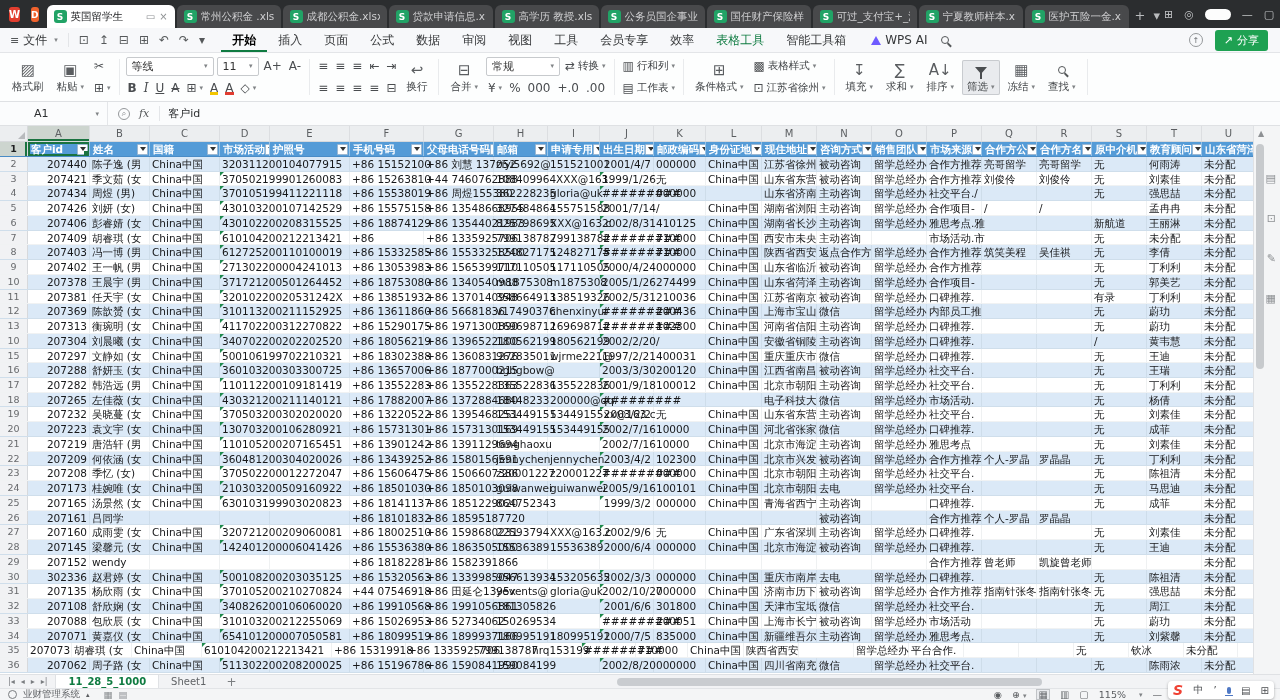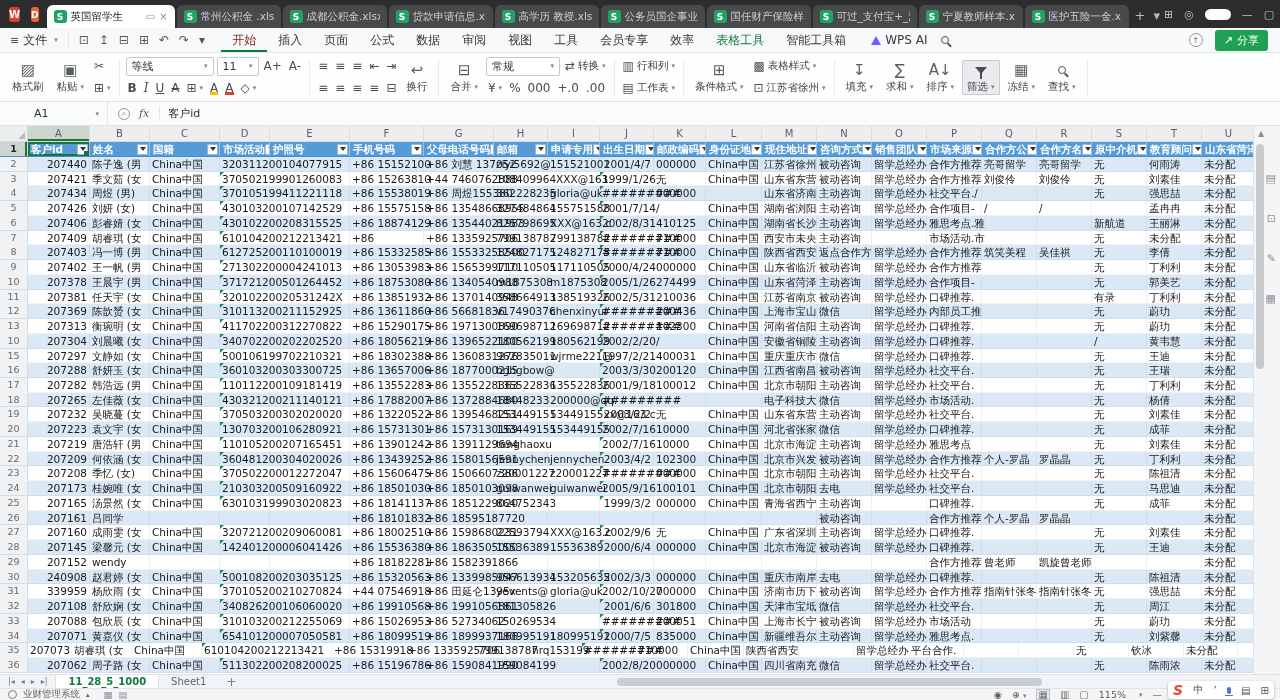--- a/index.html
+++ b/index.html
@@ -17,21 +17,21 @@
   .tbbtn{color:#b9bbbd;font-size:13px;margin:0 4px 5px 4px}
   #winctl{margin-left:auto;display:flex;align-items:center;height:28px;gap:11px;padding-right:12px;color:#c3c5c7;font-size:11px}
   .pill{width:26px;height:11px;background:#fdfdfd;border-radius:6px}
   
   #menubar{position:absolute;top:28px;left:0;right:0;height:25px;background:#f7f8fa;border-bottom:1px solid #e3e5e8;display:flex;align-items:center;font-size:12px;color:#36383a}
   #filebtn{display:flex;align-items:center;gap:4px;padding:0 10px 0 10px;height:100%}
   .hamb{font-size:11px;color:#55585a}
   #quick{display:flex;align-items:center;gap:10px;padding:0 10px;color:#55585a;font-size:12px;border-left:1px solid #e3e5e8}
   #mtabs{display:flex;align-items:stretch;height:100%;margin-left:6px}
   .mtab{padding:0 11px;display:flex;align-items:center}
-  .mtab.act{color:#7f1d1d;font-weight:normal;box-shadow:inset 0 -2px 0 #0f7b41}
+  .mtab.act{color:#000000;font-weight:bold;box-shadow:inset 0 -2px 0 #0f7b41}
   .mtab.accent{color:#0f7b41}
   .ailogo{width:0;height:0;border-left:5px solid transparent;border-right:5px solid transparent;border-bottom:9px solid #6f5bff;margin-right:4px}
   #menuright{margin-left:auto;display:flex;align-items:center;gap:12px;padding-right:12px}
   .mag{width:8px;height:8px;border:1.5px solid #55585a;border-radius:50%;display:inline-block;position:relative}
   .mag::after{content:"";position:absolute;width:5px;height:1.5px;background:#55585a;transform:rotate(45deg);right:-4px;bottom:-2px}
   .circ{width:14px;height:14px;border:1px solid #95989b;border-radius:50%;display:flex;align-items:center;justify-content:center;font-size:8px;color:#6a6d70}
   #sharebtn{background:#1ea152;color:#fff;font-size:11px;border-radius:3px;padding:3px 9px;display:flex;align-items:center;gap:4px}
   
   #ribbon{position:absolute;top:53px;left:0;right:0;height:49px;background:#fdfefe;border-bottom:1px solid #dfe1e4;display:flex;align-items:stretch;padding:2px 4px}
   .rgroup{display:flex;align-items:center;gap:3px;padding:0 3px}
@@ -1226,21 +1226,21 @@
       <div class="cell" style="width: 55px;"></div>
       <div class="cell" style="width: 55px;">合作方推荐</div>
       <div class="cell" style="width: 55px;">曾老师</div>
       <div class="cell" style="width: 55px;">凯旋曾老师</div>
       <div class="cell" style="width: 55px;"></div>
       <div class="cell" style="width: 55px;"></div>
       <div class="cell" style="width: 54px;">未分配</div>
     </div>
     <div class="row even">
       <div class="rnum">30</div>
-      <div class="cell ra" style="width: 62px;">240908</div>
+      <div class="cell ra" style="width: 62px;">302336</div>
       <div class="cell" style="width: 60px;">赵君婷 (女</div>
       <div class="cell" style="width: 70px;">China中国</div>
       <div class="cell tri" style="width: 50px;">500108200203035125</div>
       <div class="cell" style="width: 80px;"></div>
       <div class="cell" style="width: 74px;">+86 15320563</div>
       <div class="cell" style="width: 70px;">+86 1339985047</div>
       <div class="cell" style="width: 54px;">956613934</div>
       <div class="cell" style="width: 52px;">153205635</div>
       <div class="cell ra tri" style="width: 54px;">2002/3/3</div>
       <div class="cell" style="width: 52px;">000000</div>
@@ -1250,21 +1250,21 @@
       <div class="cell" style="width: 55px;">留学总经办</div>
       <div class="cell" style="width: 55px;">口碑推荐.</div>
       <div class="cell" style="width: 55px;"></div>
       <div class="cell" style="width: 55px;"></div>
       <div class="cell" style="width: 55px;">无</div>
       <div class="cell" style="width: 55px;">陈祖清</div>
       <div class="cell" style="width: 54px;">未分配</div>
     </div>
     <div class="row">
       <div class="rnum">31</div>
-      <div class="cell ra" style="width: 62px;">339959</div>
+      <div class="cell ra" style="width: 62px;">207135</div>
       <div class="cell" style="width: 60px;">杨欣雨 (女</div>
       <div class="cell" style="width: 70px;">China中国</div>
       <div class="cell tri" style="width: 50px;">370105200210270824</div>
       <div class="cell" style="width: 80px;"></div>
       <div class="cell" style="width: 74px;">+44 07546918</div>
       <div class="cell" style="width: 70px;">+86 田延仑1395x</div>
       <div class="cell" style="width: 54px;">yevents@</div>
       <div class="cell" style="width: 52px;">gloria@uk</div>
       <div class="cell ra tri" style="width: 54px;">2002/10/27</div>
       <div class="cell" style="width: 52px;">000000</div>

